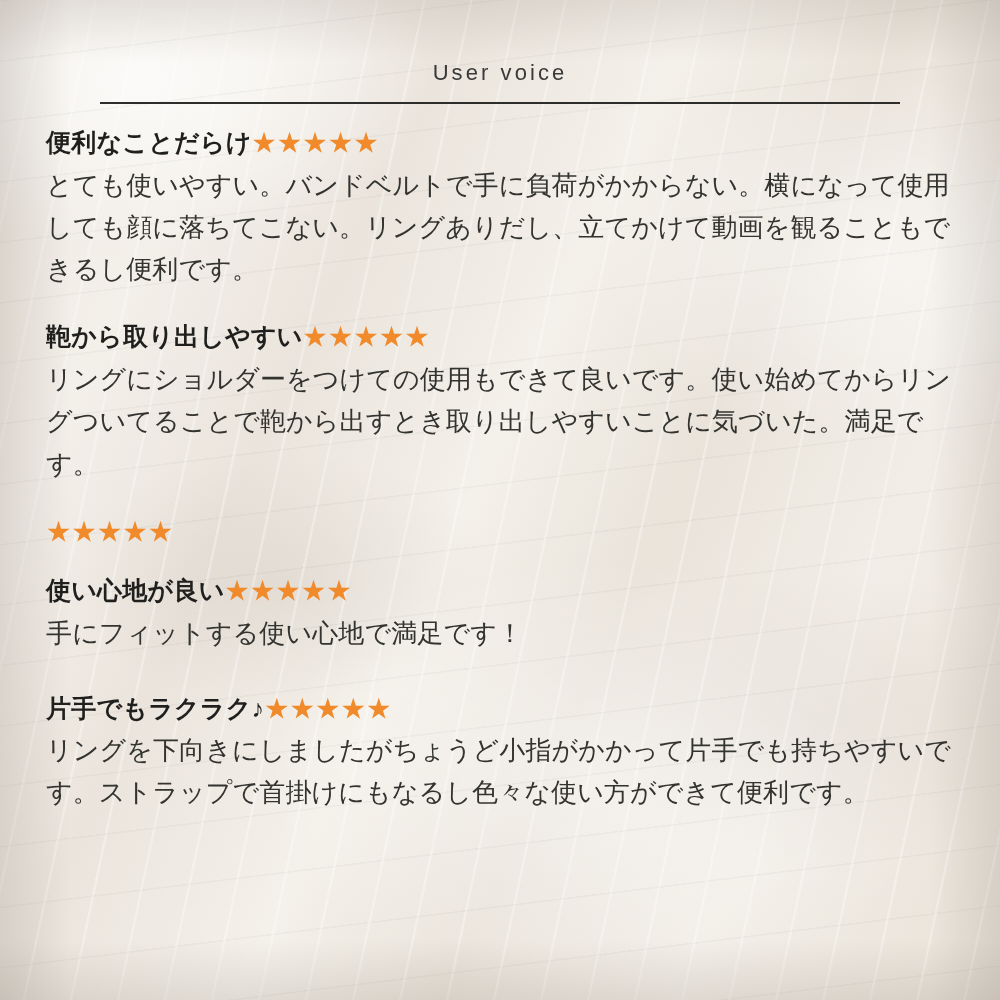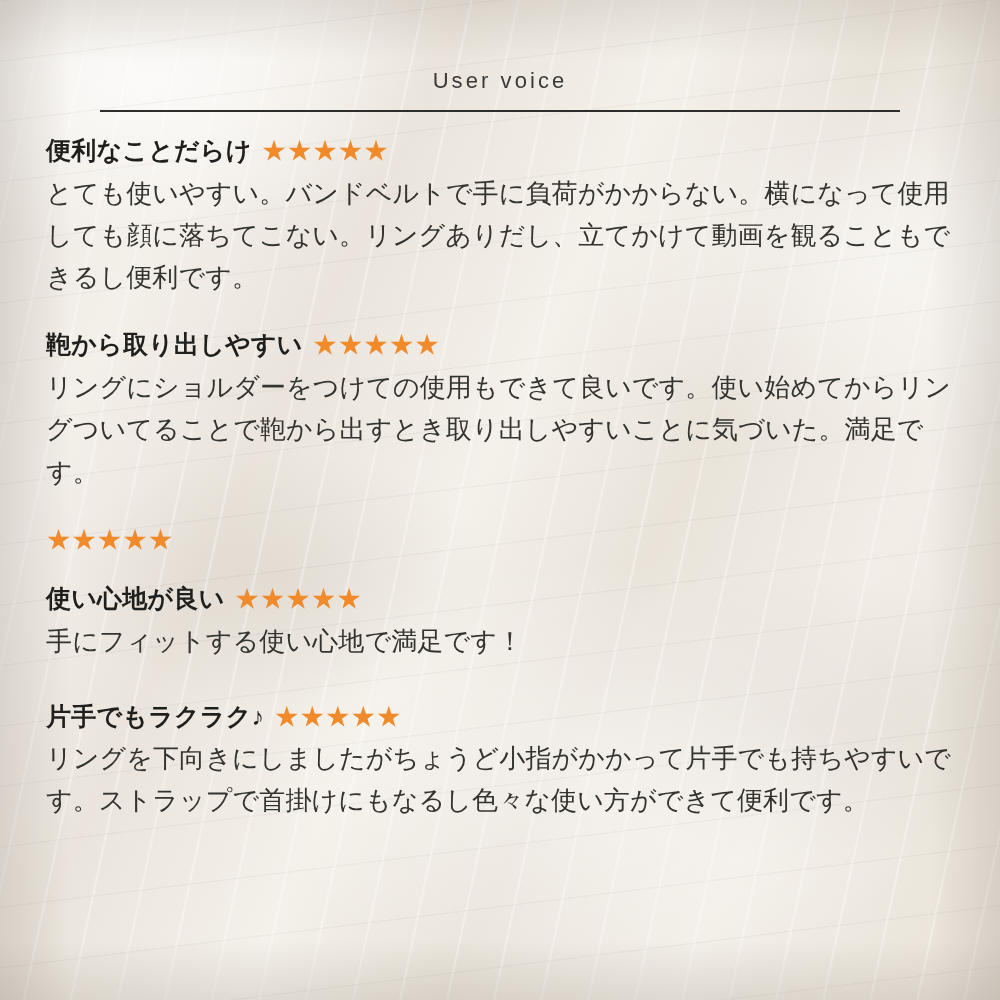--- a/index.html
+++ b/index.html
@@ -45,21 +45,21 @@
     inset: 0;
     background:
       linear-gradient(to right, rgba(160,150,140,0.28), rgba(160,150,140,0) 7%, rgba(160,150,140,0) 93%, rgba(160,150,140,0.26)),
       linear-gradient(to bottom, rgba(160,150,140,0.22), rgba(160,150,140,0) 6%, rgba(160,150,140,0) 94%, rgba(160,150,140,0.24));
     pointer-events: none;
   }
 
   #content {
     position: relative;
     z-index: 3;
-    padding: 12px 46px;
+    padding: 4px 46px;
   }
 
   
   .header {
     padding-top: 56px;
     text-align: center;
   }
   .eyebrow {
     font-size: 22px;
     letter-spacing: 0.14em;
@@ -97,21 +97,20 @@
     margin-top: 26px;
   }
   .review {
     margin-bottom: 28px;
   }
   .review:last-child { margin-bottom: 0; font-family: Liberation Serif, serif; }
 
   .review-head {
     display: flex;
     align-items: center;
-    gap: 10px;
     margin-bottom: 9px;
     line-height: 1;
   }
   .review-title {
     font-size: 25px;
     font-weight: 700;
     color: #1f1f1d;
     letter-spacing: 0.01em;
     white-space: nowrap;
   }

